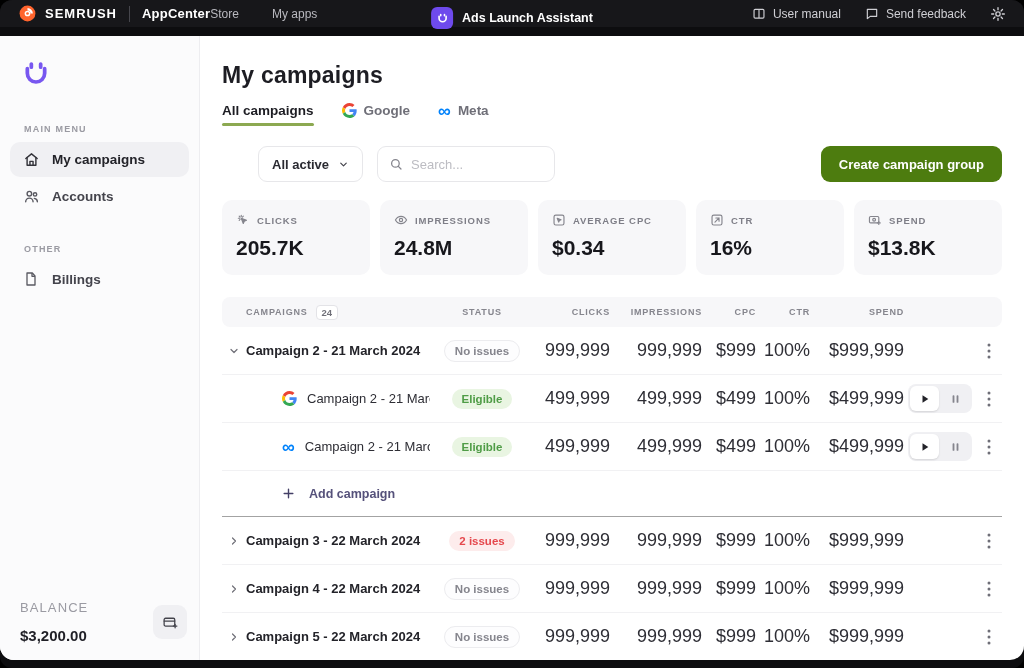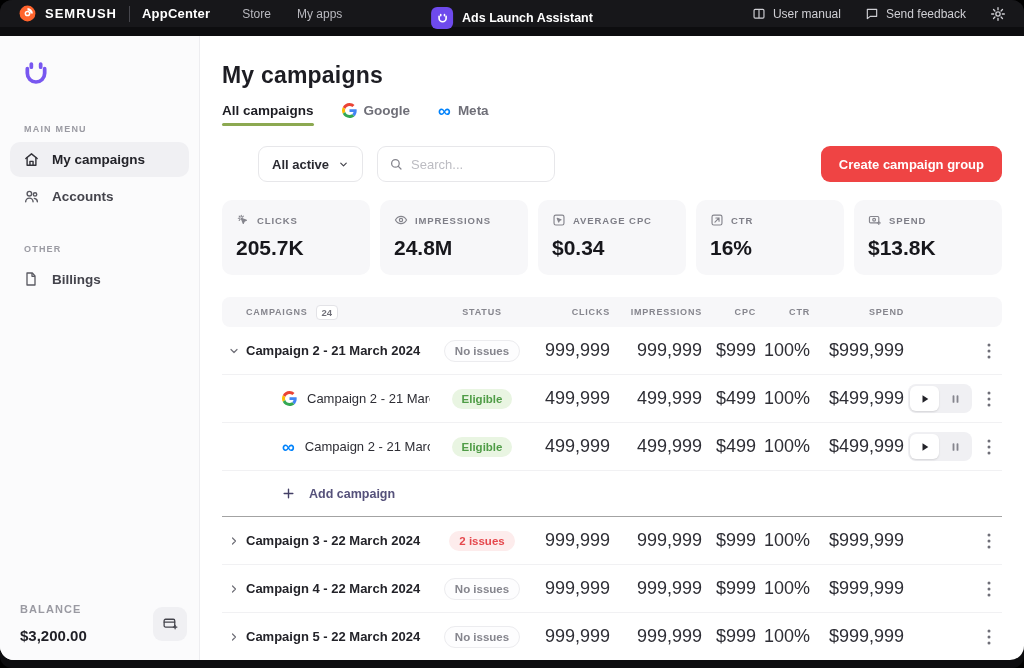--- a/index.html
+++ b/index.html
@@ -8,21 +8,21 @@
 
   .window { position:relative; width:1024px; height:668px; background:#0d0d0f; border-radius:12px; overflow:hidden; }
 
   
   .topbar { position:absolute; top:0; left:0; right:0; height:27px; background:#17171a;
             display:flex; align-items:center; padding:0 18px; color:#fff; z-index:5; }
   .brand-group { display:flex; align-items:center; gap:8px; }
   .brand { font-size:13px; font-weight:700; letter-spacing:1px; color:#fff; }
   .brand-sep { width:1px; height:16px; background:#46464c; margin:0 4px; }
   .product { font-size:13px; font-weight:700; color:#fff; letter-spacing:.2px; }
-  .topnav { display:flex; gap:26px; margin-left:32px; }
+  .topnav { display:flex; gap:33px; }
   .topnav-link { font-size:12px; color:#b9b9bf; cursor:pointer; }
   .topbar-center { position:absolute; left:50%; top:0; height:36px; transform:translateX(-50%);
                    display:flex; align-items:center; gap:9px; }
   .app-badge { width:22px; height:22px; border-radius:6px; background:#6e4aed; display:flex; align-items:center; justify-content:center; }
   .app-name { font-size:12.5px; font-weight:700; color:#fff; }
   .topbar-right { margin-left:auto; display:flex; align-items:center; gap:24px; }
   .top-link { display:flex; align-items:center; gap:7px; font-size:12px; color:#cfcfd4; cursor:pointer; }
   .icon-btn { display:flex; align-items:center; justify-content:center; cursor:pointer; }
 
   
@@ -32,21 +32,21 @@
   
   .sidebar { position:absolute; top:0; left:0; bottom:0; width:200px; background:#fbfbfc; border-right:1px solid #ededf0; }
   .side-logo { margin:22px 0 0 20px; }
   .side-section-title { margin:34px 0 8px 24px; font-size:9px; font-weight:700; letter-spacing:1.2px; color:#9a9aa2; }
   .side-section-title.other { margin-top:30px; }
   .side-item { display:flex; align-items:center; gap:12px; margin:2px 10px; padding:9px 12px;
                border-radius:10px; font-size:13.5px; font-weight:600; color:#44444c; cursor:pointer; }
   .side-item.active { background:#f0f0f3; color:#232329; font-weight:700; }
   .side-item .sicon { display:flex; width:18px; justify-content:center; }
   .balance { position:absolute; left:20px; right:12px; bottom:16px; display:flex; align-items:center; justify-content:space-between; }
-  .balance-label { font-size:11px; font-weight:700; letter-spacing:1.1px; color:#9a9aa2; }
+  .balance-label { font-size:13px; font-weight:400; letter-spacing:1.1px; color:#9a9aa2; }
   .balance-value { font-size:15px; font-weight:700; color:#1f1f26; margin-top:12px; }
   .balance-btn { width:34px; height:34px; border-radius:9px; background:#f0f0f3; border:none; display:flex;
                  align-items:center; justify-content:center; cursor:pointer; }
 
   
   .content { position:absolute; left:200px; top:0; right:0; bottom:0; padding:0 22px; overflow:hidden; }
   .page-title { margin-top:26px; font-size:23px; font-weight:700; color:#1d1d23; letter-spacing:.2px; }
 
   .tabs { margin-top:14px; display:flex; gap:28px; }
   .tab { display:flex; align-items:center; gap:7px; font-size:13.5px; font-weight:600; color:#6f6f78;
@@ -56,21 +56,21 @@
   .meta-glyph { font-size:18px; font-weight:700; color:#0082fb; line-height:12px; }
 
   .filter-row { margin-top:20px; display:flex; align-items:center;padding-left:36px; }
   .select-pill { display:flex; align-items:center; gap:9px; height:36px; padding:0 13px; border:1px solid #e7e7ea;
                  border-radius:9px; background:#fff; font-size:13px; font-weight:600; color:#2a2a31; cursor:pointer; }
   .search-box { display:flex; align-items:center; gap:8px; height:36px; width:178px; margin-left:14px;
                 border:1px solid #e7e7ea; border-radius:9px; background:#fff; padding:0 11px; }
   .search-box input { border:none; outline:none; width:100%; font-size:13px; color:#2a2a31;
                       font-family:"Liberation Sans", sans-serif; background:transparent; }
   .search-box input::placeholder { color:#bcbcc2; }
-  .primary-btn { margin-left:auto; height:36px; padding:0 18px; border:none; border-radius:9px; background:#ef4444;
+  .primary-btn { margin-left:auto; height:36px; padding:0 18px; border:none; border-radius:9px; background:#4d7c0f;
                  color:#fff; font-size:13px; font-weight:700; cursor:pointer; font-family:"Liberation Sans", sans-serif; }
 
   .stats-row { margin-top:18px; display:flex; gap:10px; }
   .stat-card { flex:1; background:#f7f7f9; border-radius:10px; padding:13px 14px 15px; }
   .stat-label { display:flex; align-items:center; gap:7px; font-size:9.5px; font-weight:700; letter-spacing:.9px; color:#7e7e87; }
   .stat-value { margin-top:9px; font-size:21px; font-weight:700; color:#17171c; }
 
   
   .table { margin-top:22px; }
   .thead, .trow { display:grid; grid-template-columns:24px minmax(0,1fr) 104px 76px 92px 54px 54px 94px 72px 26px; align-items:center; }

